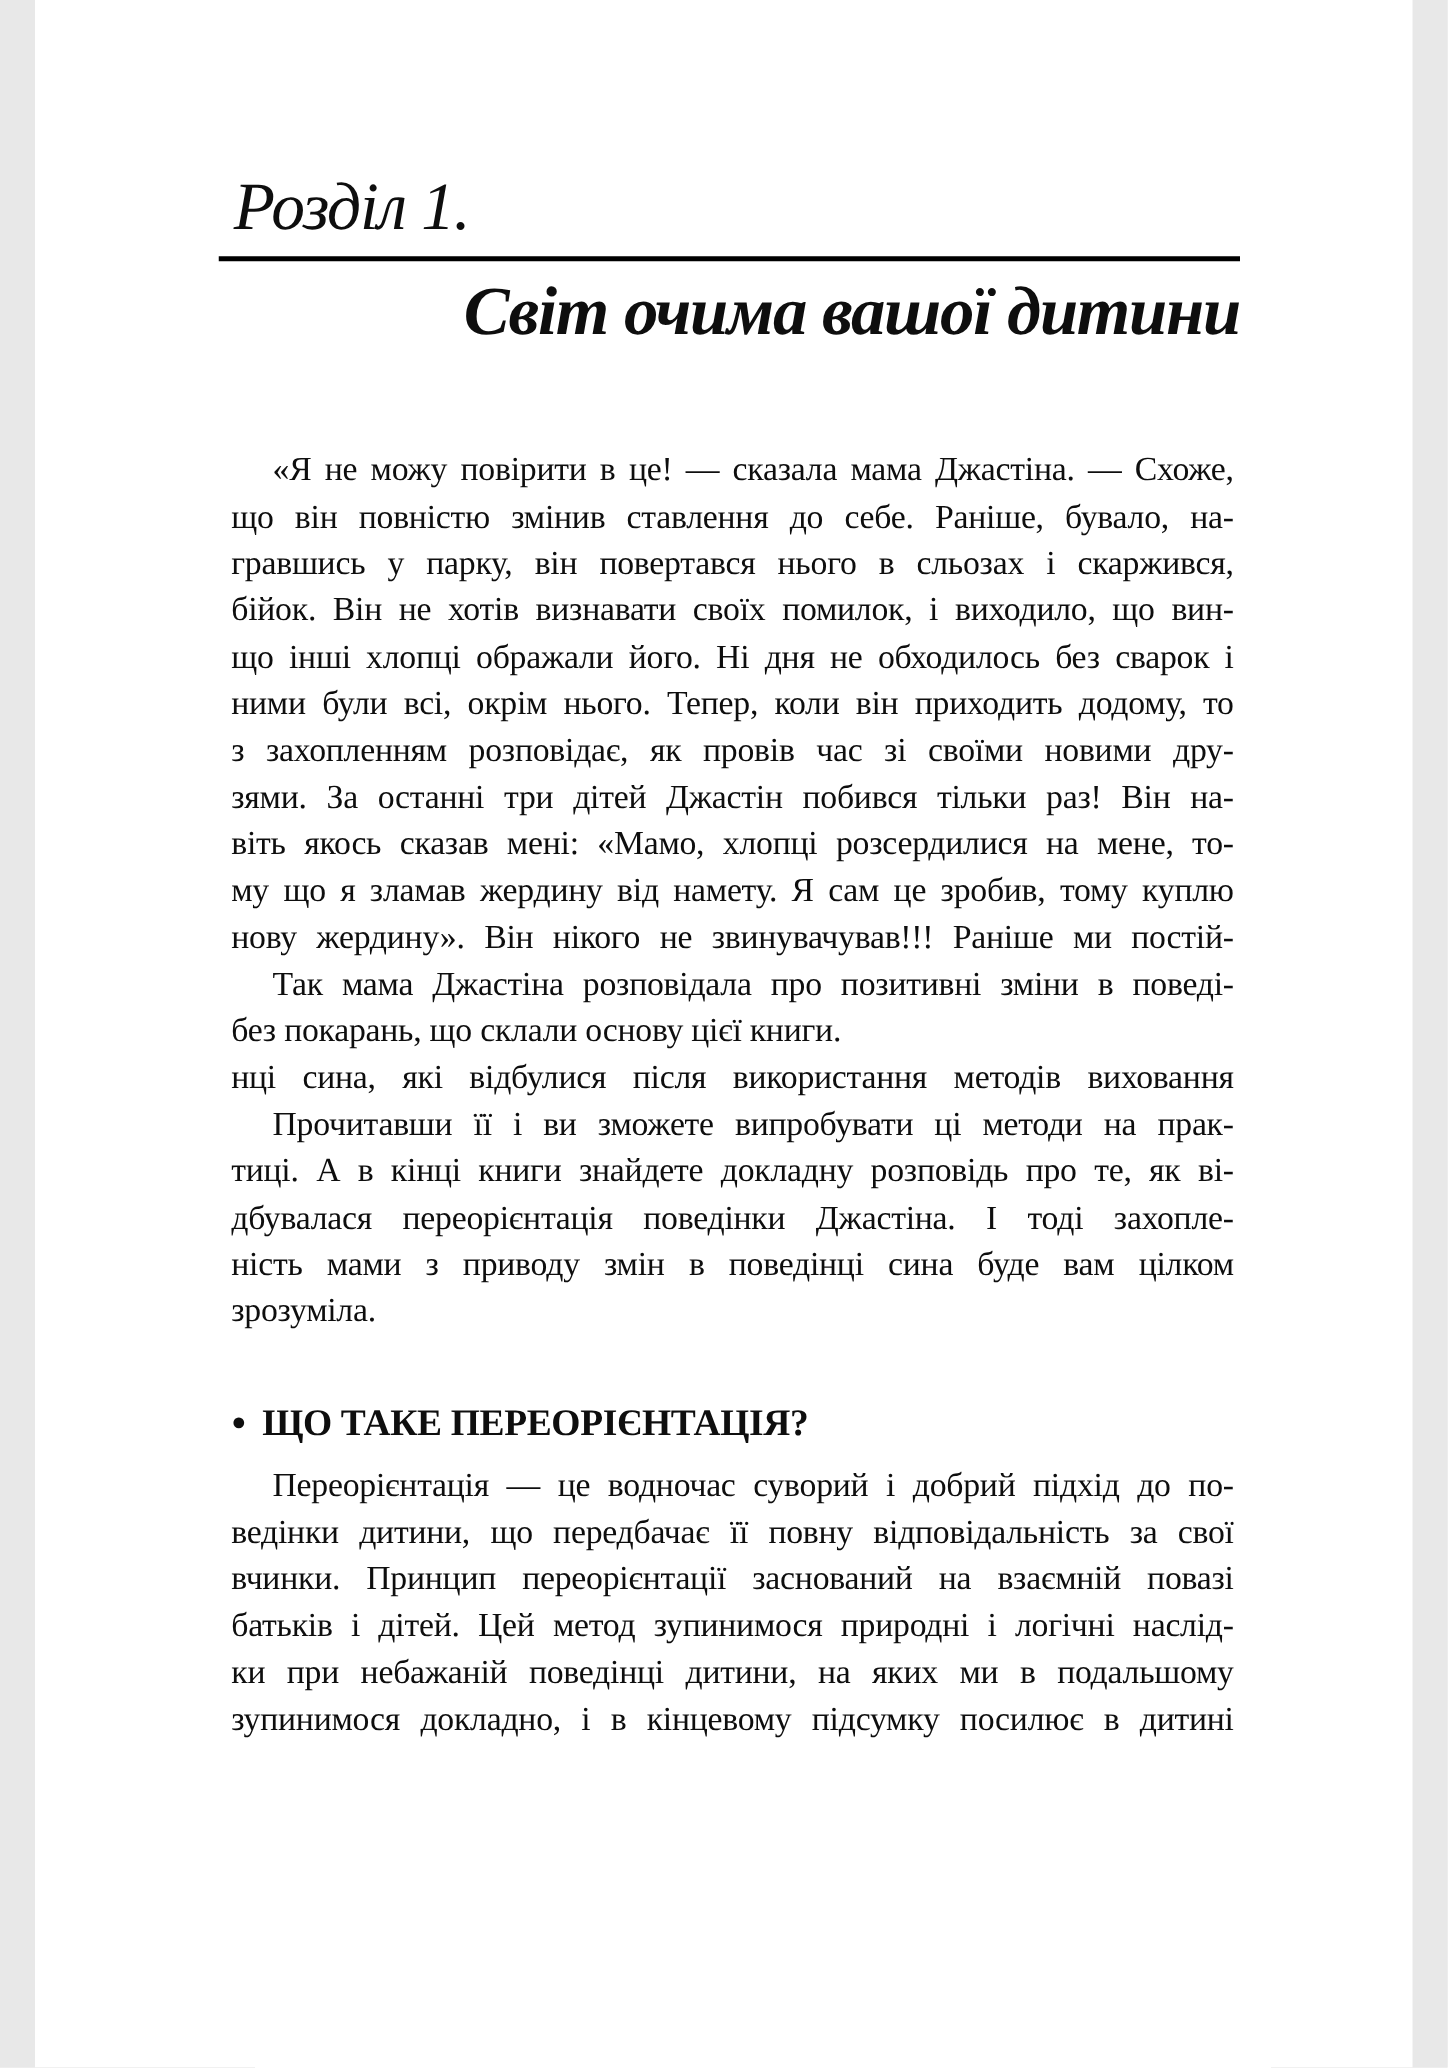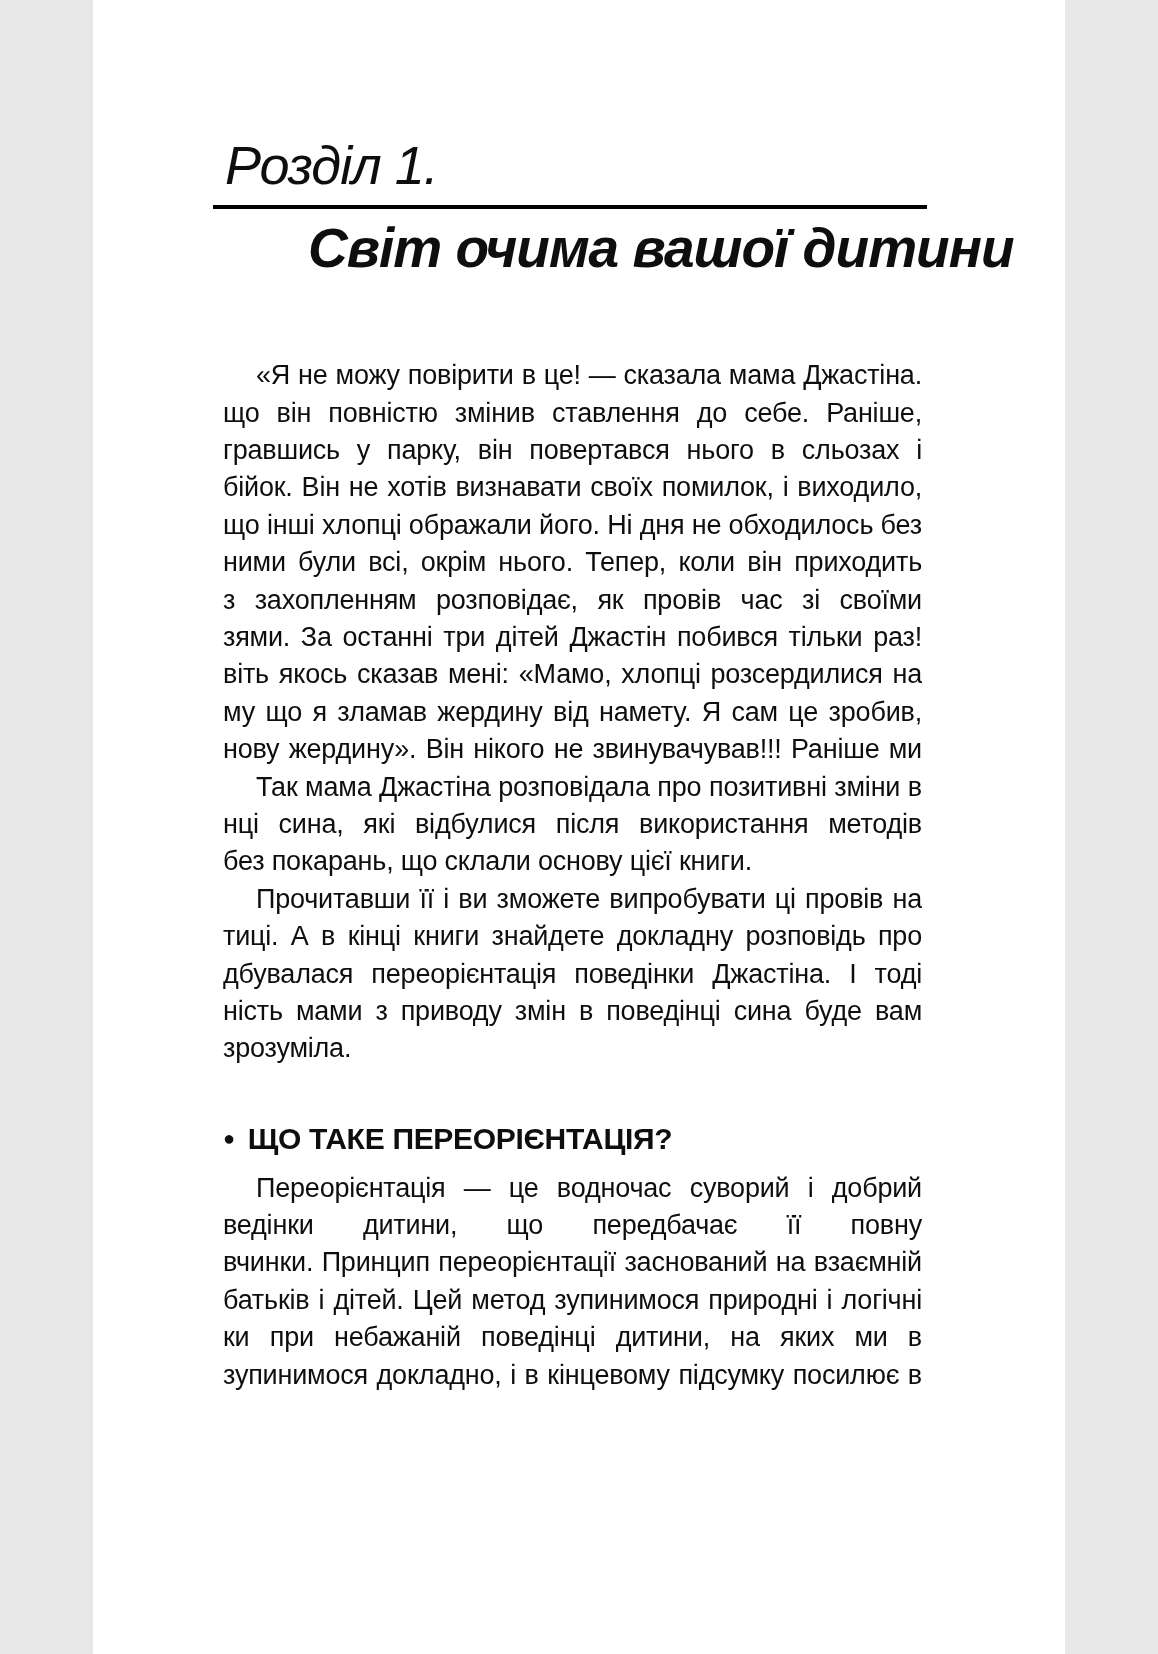--- a/index.html
+++ b/index.html
@@ -1,25 +1,26 @@
 <!DOCTYPE html>
 <html lang="uk"><head>
 <meta charset="utf-8">
 <style>
   html, body { margin: 0; padding: 0; background: #e8e8e8; }
   .page {
     position: relative;
-    width: 972px;
+    width: 1102px;
     height: 1654px;
     margin: 0 auto;
     background: #ffffff;
     color: #0e0e0e;
-    font-family: Liberation Sans, sans-serif;
+    font-family: Liberation Serif, serif;
     overflow: hidden;
     box-sizing: border-box;
+    padding-left: 27px;
   }
   .chapter-header { margin: 0 138px 0 120px; }
   .chapter-label {
     font-style: italic;
     font-size: 54px;
     line-height: 1;
     padding: 138px 0 0 12px;
     letter-spacing: -1px;
   }
   .chapter-rule {
@@ -91,23 +92,23 @@
         <div class="line just">гравшись у парку, він повертався нього в сльозах і скаржився,</div>
         <div class="line just">бійок. Він не хотів визнавати своїх помилок, і виходило, що вин-</div>
         <div class="line just">що інші хлопці ображали його. Ні дня не обходилось без сварок і</div>
         <div class="line just">ними були всі, окрім нього. Тепер, коли він приходить додому, то</div>
         <div class="line just">з захопленням розповідає, як провів час зі своїми новими дру-</div>
         <div class="line just">зями. За останні три дітей Джастін побився тільки раз! Він на-</div>
         <div class="line just">віть якось сказав мені: «Мамо, хлопці розсердилися на мене, то-</div>
         <div class="line just">му що я зламав жердину від намету. Я сам це зробив, тому куплю</div>
         <div class="line just">нову жердину». Він нікого не звинувачував!!! Раніше ми постій-</div>
         <div class="line just first">Так мама Джастіна розповідала про позитивні зміни в поведі-</div>
+        <div class="line last">без покарань, що склали основу цієї книги.</div>
         <div class="line just">нці сина, які відбулися після використання методів виховання</div>
-        <div class="line last">без покарань, що склали основу цієї книги.</div>
-        <div class="line just first">Прочитавши її і ви зможете випробувати ці провів на прак-</div>
+        <div class="line just first">Прочитавши її і ви зможете випробувати ці методи на прак-</div>
         <div class="line just">тиці. А в кінці книги знайдете докладну розповідь про те, як ві-</div>
         <div class="line just">дбувалася переорієнтація поведінки Джастіна. І тоді захопле-</div>
         <div class="line just">ність мами з приводу змін в поведінці сина буде вам цілком</div>
         <div class="line last">зрозуміла.</div>
       </div>
 
     <h2 class="section-heading">
       <span class="bullet">●</span><span>ЩО ТАКЕ ПЕРЕОРІЄНТАЦІЯ?</span>
     </h2>
 

